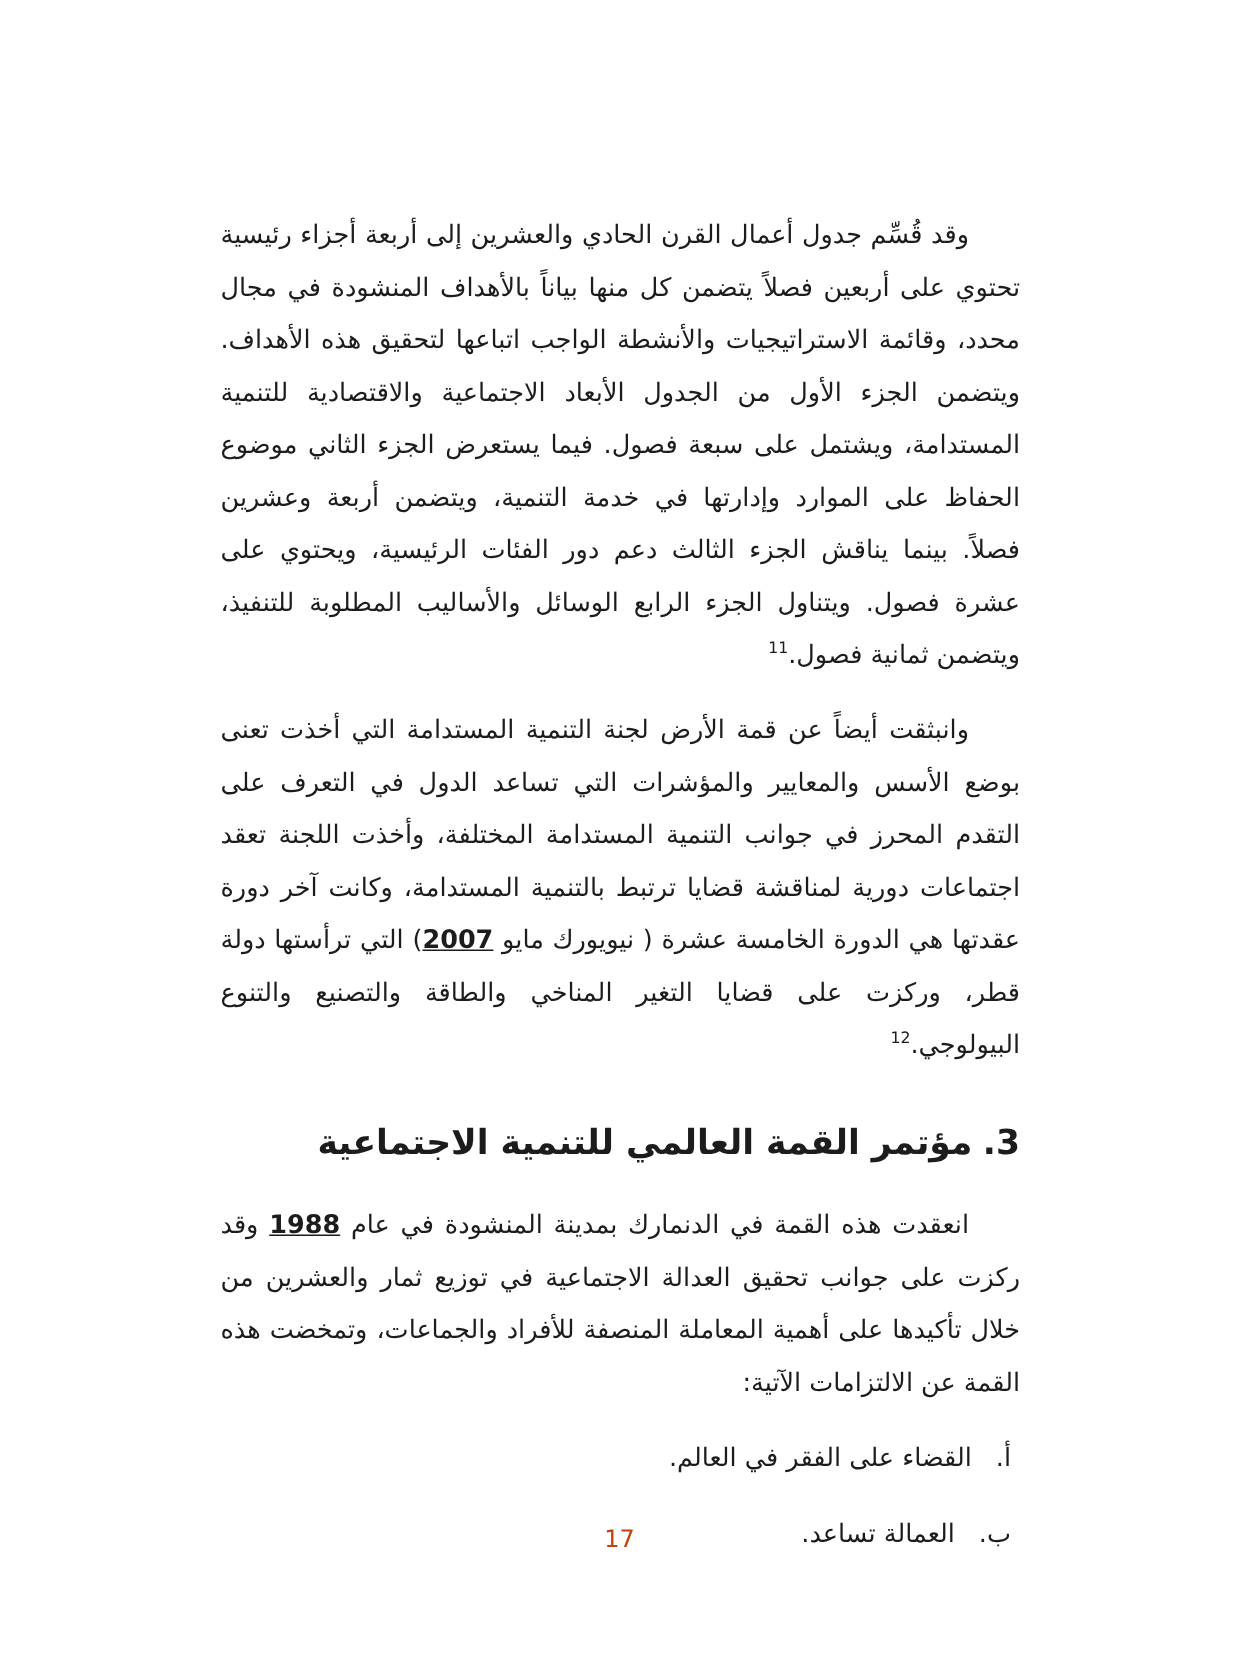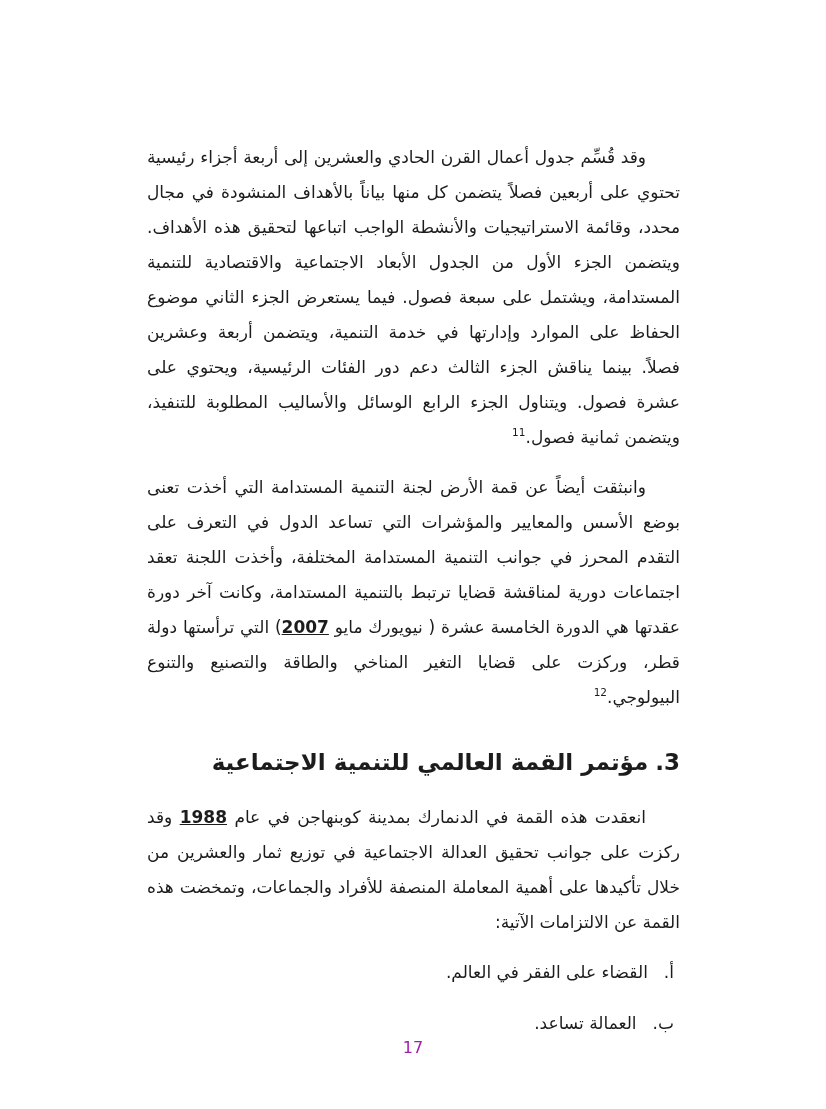--- a/index.html
+++ b/index.html
@@ -47,41 +47,41 @@
   }
   .commitment {
     display: flex;
     gap: 16px;
     font-size: 17px;
     line-height: 35px;
     margin-bottom: 16px;
   }
   .page-number {
     position: absolute;
-    top: 1038px;
+    top: 1016px;
     left: 0;
     right: 0;
     text-align: center;
     font-size: 16px;
-    color: #a21caf;
+    color: #c2410c;
   }
 </style>
 </head>
 <body>
 
 <div class="page">
   <main class="content">
 
     <p class="para"><span>وقد قُسِّم جدول أعمال القرن الحادي والعشرين إلى أربعة أجزاء رئيسية تحتوي على أربعين فصلاً يتضمن كل منها بياناً بالأهداف المنشودة في مجال محدد، وقائمة الاستراتيجيات والأنشطة الواجب اتباعها لتحقيق هذه الأهداف. ويتضمن الجزء الأول من الجدول الأبعاد الاجتماعية والاقتصادية للتنمية المستدامة، ويشتمل على سبعة فصول. فيما يستعرض الجزء الثاني موضوع الحفاظ على الموارد وإدارتها في خدمة التنمية، ويتضمن أربعة وعشرين فصلاً. بينما يناقش الجزء الثالث دعم دور الفئات الرئيسية، ويحتوي على عشرة فصول. ويتناول الجزء الرابع الوسائل والأساليب المطلوبة للتنفيذ، ويتضمن ثمانية فصول.</span><sup class="fn">11</sup></p>
 
     <p class="para"><span>وانبثقت أيضاً عن قمة الأرض لجنة التنمية المستدامة التي أخذت تعنى بوضع الأسس والمعايير والمؤشرات التي تساعد الدول في التعرف على التقدم المحرز في جوانب التنمية المستدامة المختلفة، وأخذت اللجنة تعقد اجتماعات دورية لمناقشة قضايا ترتبط بالتنمية المستدامة، وكانت آخر دورة عقدتها هي الدورة الخامسة عشرة ( نيويورك مايو </span><span class="year">2007</span><span>) التي ترأستها دولة قطر، وركزت على قضايا التغير المناخي والطاقة والتصنيع والتنوع البيولوجي.</span><sup class="fn">12</sup></p>
 
     <h3 class="heading"><span class="heading-number">3.</span><span>مؤتمر القمة العالمي للتنمية الاجتماعية</span></h3>
 
-    <p class="para"><span>انعقدت هذه القمة في الدنمارك بمدينة كوبنهاجن في عام </span><span class="year">1988</span><span> وقد ركزت على جوانب تحقيق العدالة الاجتماعية في توزيع ثمار والعشرين من خلال تأكيدها على أهمية المعاملة المنصفة للأفراد والجماعات، وتمخضت هذه القمة عن الالتزامات الآتية:</span></p>
+    <p class="para"><span>انعقدت هذه القمة في الدنمارك بمدينة المنشودة في عام </span><span class="year">1988</span><span> وقد ركزت على جوانب تحقيق العدالة الاجتماعية في توزيع ثمار والعشرين من خلال تأكيدها على أهمية المعاملة المنصفة للأفراد والجماعات، وتمخضت هذه القمة عن الالتزامات الآتية:</span></p>
 
     <ul class="commitments">
       <li class="commitment">
           <span class="marker">أ.</span>
           <span>القضاء على الفقر في العالم.</span>
         </li>
       <li class="commitment">
           <span class="marker">ب.</span>
           <span>العمالة تساعد.</span>
         </li>

